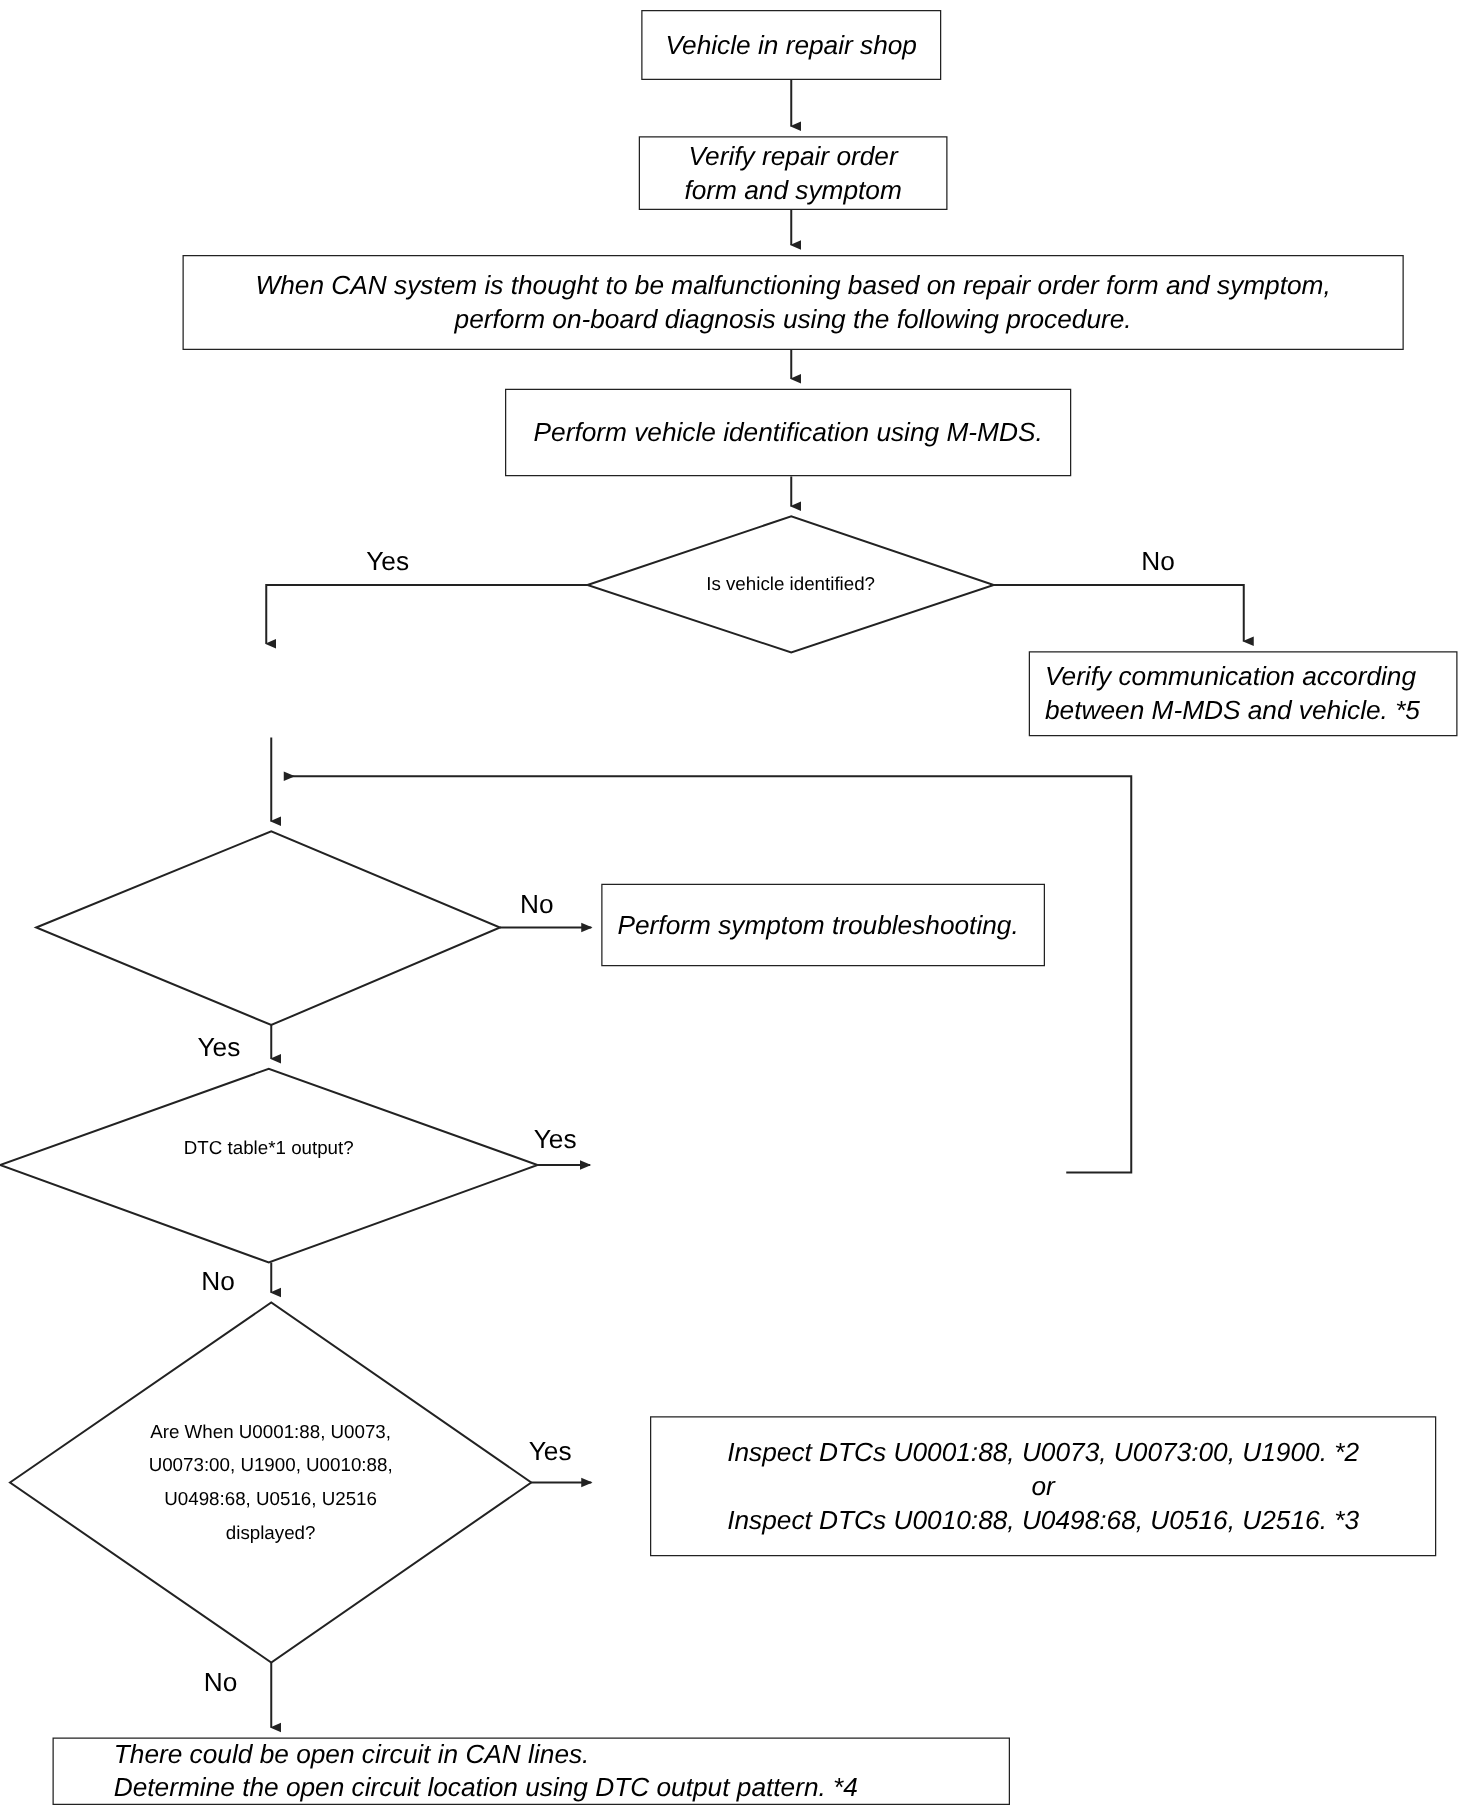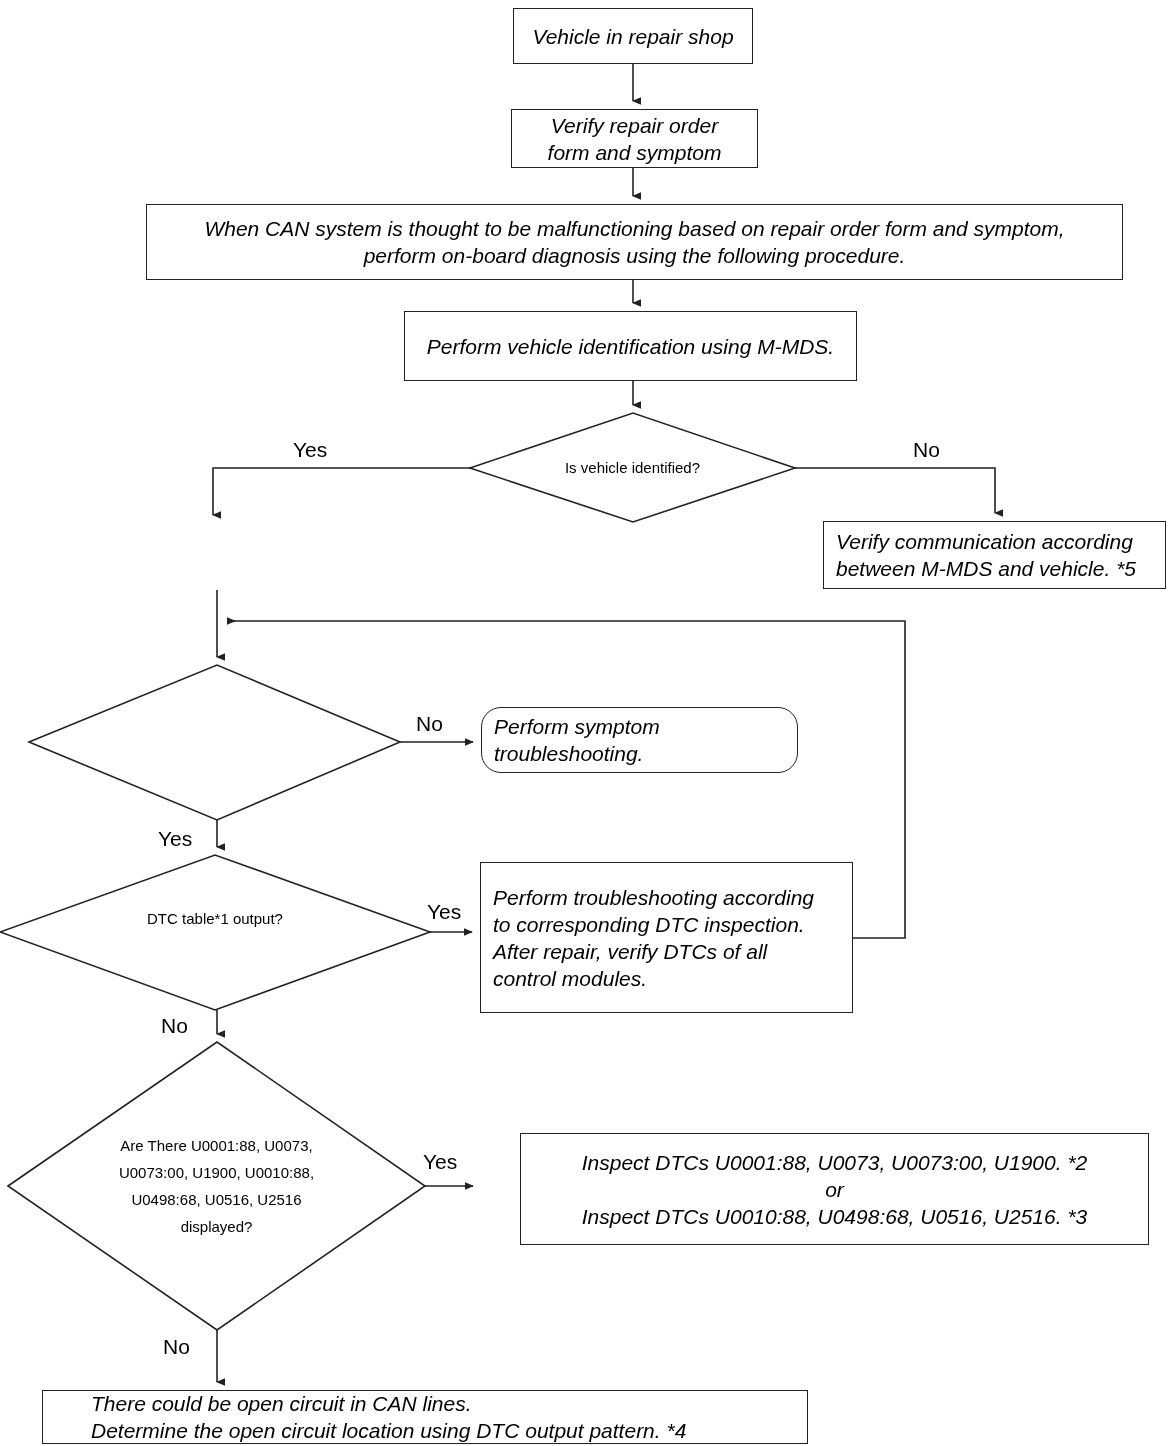--- a/index.html
+++ b/index.html
@@ -148,39 +148,31 @@
 
 
   <div class="node box align-left" style="left:823px; top:521px; width:343px; height:68px;">
     <span class="box-inner">
       <span class="ln-1">Verify communication according</span>
       <span class="ln-1">between M-MDS and vehicle. *5</span>
     </span>
   </div>
 
 
-  <div class="node box align-left" style="left:481px; top:707px; width:317px; height:66px;border-radius:20px;">
+  <div class="node box align-left" style="left:481px; top:707px; width:355px; height:66px;">
     <span class="box-inner">Perform symptom troubleshooting.</span>
   </div>
 
   <div class="diamond-label" style="left:0px; top:905px; width:430px;">
     <span class="ln-1">DTC table*1 output?</span>
   </div>
 
-  <div class="node box align-left" style="left:480px; top:862px; width:373px; height:151px;">
-    <span class="box-inner">
-      <span class="ln-1">Perform troubleshooting according</span>
-      <span class="ln-1">to corresponding DTC inspection.</span>
-      <span class="ln-1">After repair, verify DTCs of all</span>
-      <span class="ln-1">control modules.</span>
-    </span>
-  </div>
 
   <div class="diamond-label" style="left:8px; top:1132px; width:417px;">
-    <span class="ln-1">Are There U0001:88, U0073,</span>
+    <span class="ln-1">Are When U0001:88, U0073,</span>
     <span class="ln-1">U0073:00, U1900, U0010:88,</span>
     <span class="ln-1">U0498:68, U0516, U2516</span>
     <span class="ln-1">displayed?</span>
   </div>
 
   <div class="node box" style="left:481px; top:1133px; width:629px; height:112px;margin-left:39px;">
     <span class="box-inner">
       <span class="ln-1">Inspect DTCs U0001:88, U0073, U0073:00, U1900.  *2</span>
       <span class="ln-1">or</span>
       <span class="ln-1">Inspect DTCs U0010:88, U0498:68, U0516, U2516.  *3</span>

